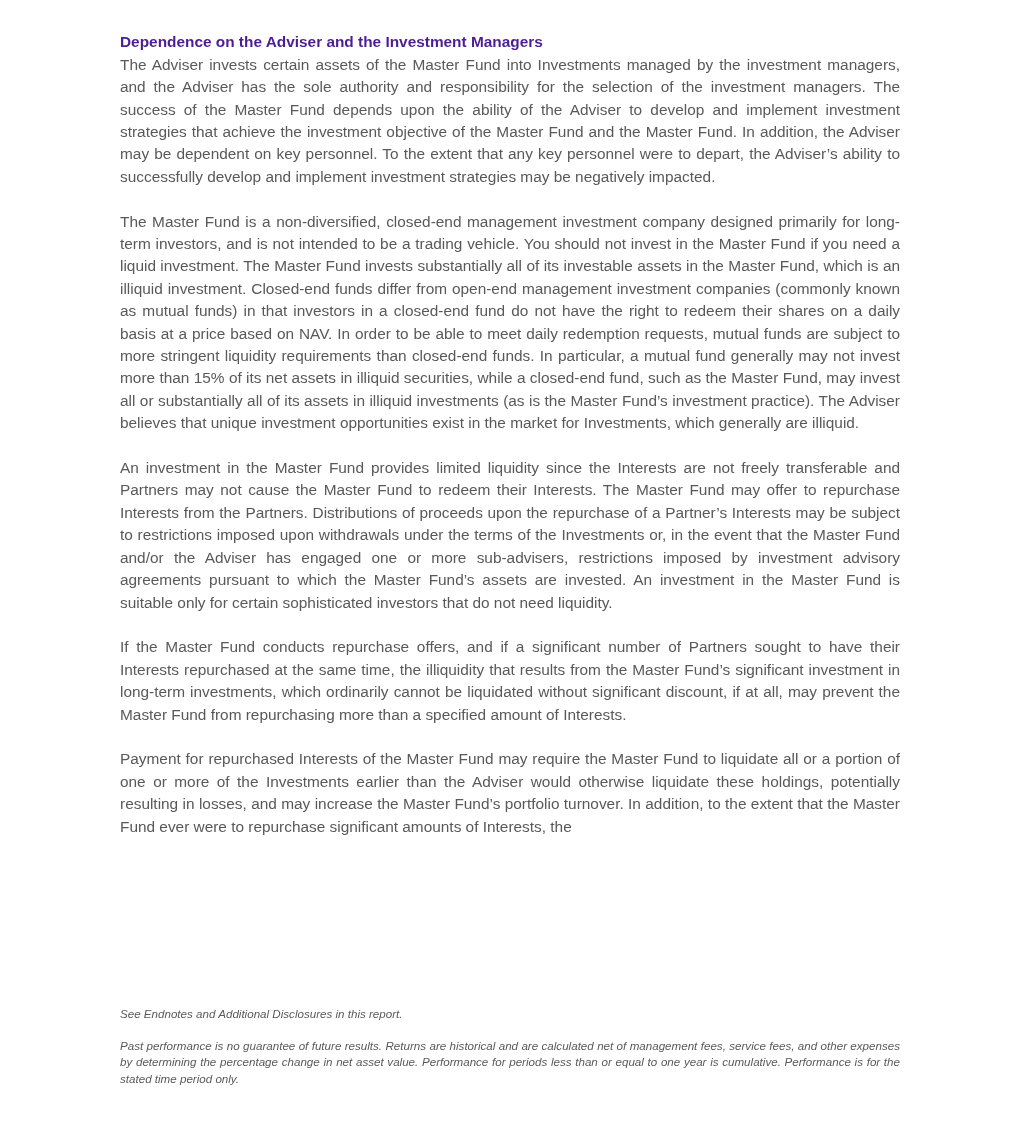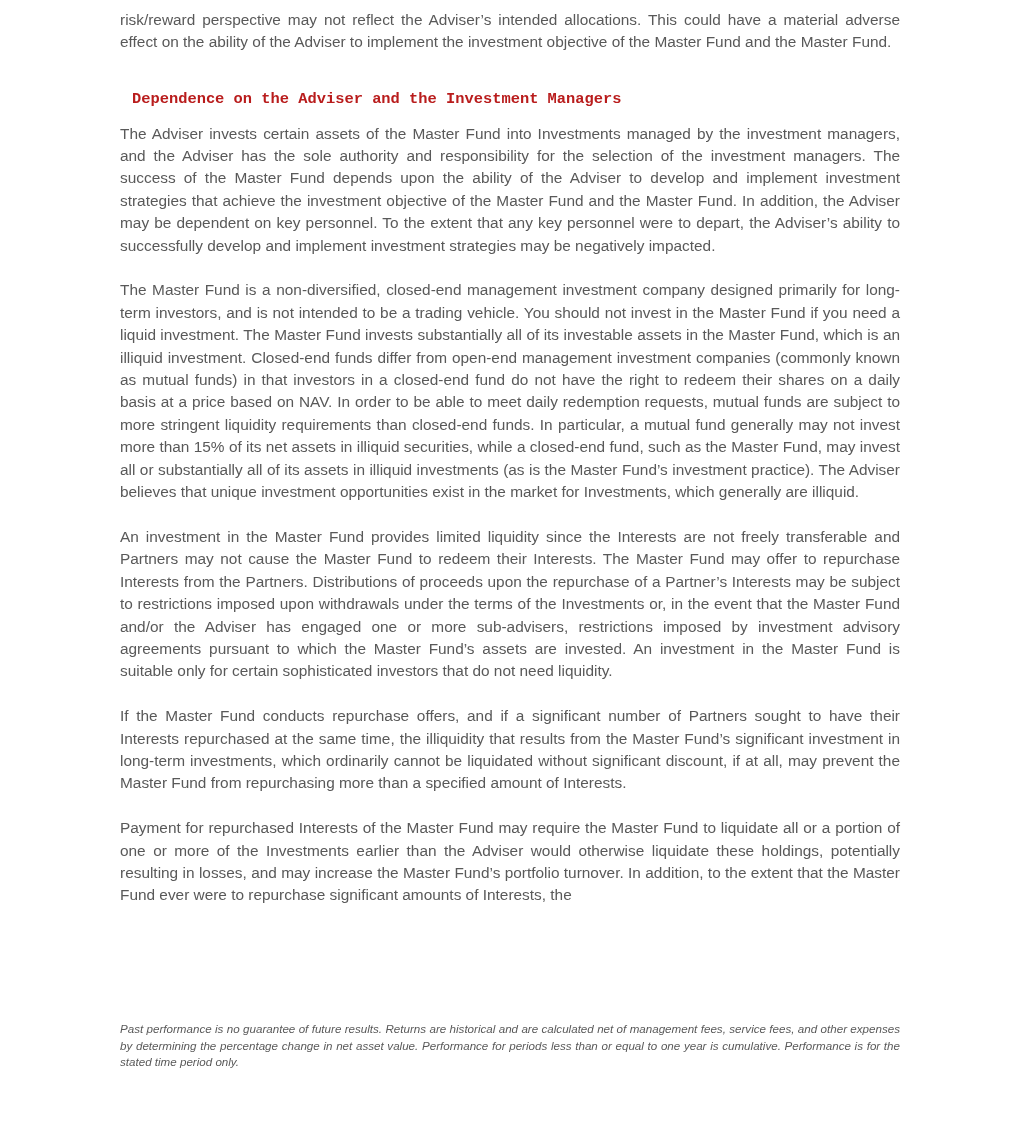--- a/index.html
+++ b/index.html
@@ -25,26 +25,25 @@
       margin: 0;
       font-size: 15.4px;
       line-height: 22.4px;
       text-align: justify;
       letter-spacing: 0;
     }
     .gap {
       height: 22.4px;
     }
     h2.section {
-      margin: 12px;
+      margin: 0;
       font-size: 15.4px;
       line-height: 22.4px;
       font-weight: bold;
-      color: #b91c1c;
-      font-family: Liberation Mono, monospace;
+      color: #4c1d95;
     }
     .footer {
       position: absolute;
       left: 120px;
       top: 1006px;
       width: 780px;
     }
     .footer p {
       margin: 0;
       font-style: italic;
@@ -53,36 +52,36 @@
       text-align: justify;
     }
     .footer .fgap {
       height: 15px;
     }
   </style>
 </head>
 <body>
 
 <div class="page">
-  <p class="body">risk/reward perspective may not reflect the Adviser’s intended allocations. This could have a material adverse effect on the ability of the Adviser to implement the investment objective of the Master Fund and the Master Fund.</p>
   <div class="gap"></div>
 
   <section>
     <h2 class="section">Dependence on the Adviser and the Investment Managers</h2>
     <p class="body">The Adviser invests certain assets of the Master Fund into Investments managed by the investment managers, and the Adviser has the sole authority and responsibility for the selection of the investment managers. The success of the Master Fund depends upon the ability of the Adviser to develop and implement investment strategies that achieve the investment objective of the Master Fund and the Master Fund. In addition, the Adviser may be dependent on key personnel. To the extent that any key personnel were to depart, the Adviser’s ability to successfully develop and implement investment strategies may be negatively impacted.</p>
   </section>
   <div class="gap"></div>
 
   <section>
     <p class="body">The Master Fund is a non-diversified, closed-end management investment company designed primarily for long-term investors, and is not intended to be a trading vehicle. You should not invest in the Master Fund if you need a liquid investment. The Master Fund invests substantially all of its investable assets in the Master Fund, which is an illiquid investment. Closed-end funds differ from open-end management investment companies (commonly known as mutual funds) in that investors in a closed-end fund do not have the right to redeem their shares on a daily basis at a price based on NAV. In order to be able to meet daily redemption requests, mutual funds are subject to more stringent liquidity requirements than closed-end funds. In particular, a mutual fund generally may not invest more than 15% of its net assets in illiquid securities, while a closed-end fund, such as the Master Fund, may invest all or substantially all of its assets in illiquid investments (as is the Master Fund’s investment practice). The Adviser believes that unique investment opportunities exist in the market for Investments, which generally are illiquid.</p>
     <div class="gap"></div>
     <p class="body">An investment in the Master Fund provides limited liquidity since the Interests are not freely transferable and Partners may not cause the Master Fund to redeem their Interests. The Master Fund may offer to repurchase Interests from the Partners. Distributions of proceeds upon the repurchase of a Partner’s Interests may be subject to restrictions imposed upon withdrawals under the terms of the Investments or, in the event that the Master Fund and/or the Adviser has engaged one or more sub-advisers, restrictions imposed by investment advisory agreements pursuant to which the Master Fund’s assets are invested. An investment in the Master Fund is suitable only for certain sophisticated investors that do not need liquidity.</p>
     <div class="gap"></div>
     <p class="body">If the Master Fund conducts repurchase offers, and if a significant number of Partners sought to have their Interests repurchased at the same time, the illiquidity that results from the Master Fund’s significant investment in long-term investments, which ordinarily cannot be liquidated without significant discount, if at all, may prevent the Master Fund from repurchasing more than a specified amount of Interests.</p>
     <div class="gap"></div>
     <p class="body">Payment for repurchased Interests of the Master Fund may require the Master Fund to liquidate all or a portion of one or more of the Investments earlier than the Adviser would otherwise liquidate these holdings, potentially resulting in losses, and may increase the Master Fund’s portfolio turnover. In addition, to the extent that the Master Fund ever were to repurchase significant amounts of Interests, the</p>
   </section>
 </div>
 
 <div class="footer">
+  <p>See Endnotes and Additional Disclosures in this report.</p>
   <div class="fgap"></div>
   <p>Past performance is no guarantee of future results. Returns are historical and are calculated net of management fees, service fees, and other expenses by determining the percentage change in net asset value. Performance for periods less than or equal to one year is cumulative. Performance is for the stated time period only.</p>
 </div>
 
 </body></html>

